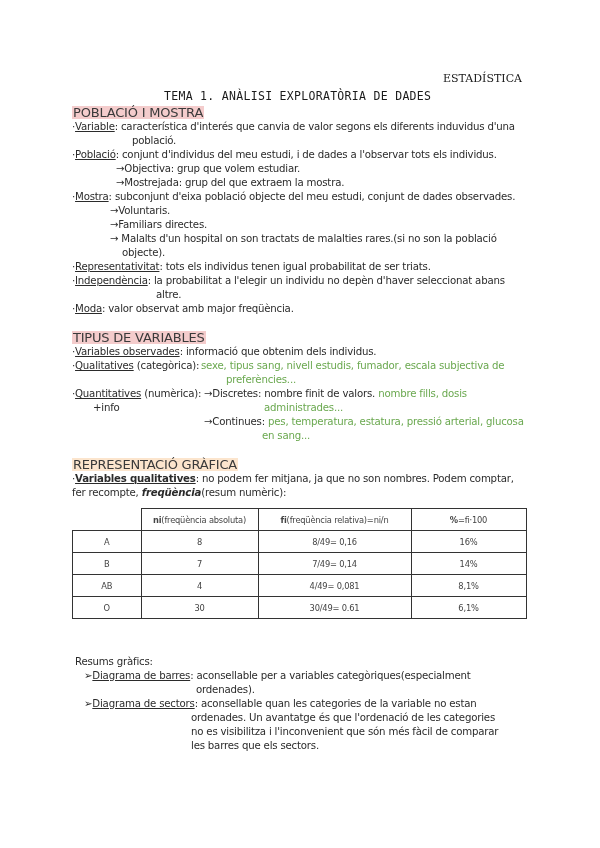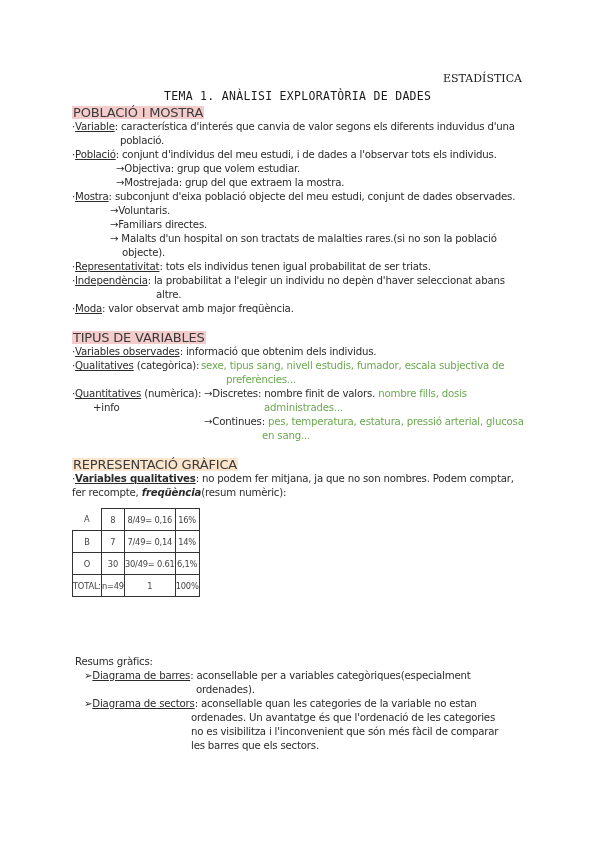--- a/index.html
+++ b/index.html
@@ -23,21 +23,21 @@
 </style>
 </head>
 <body>
 
 <div class="abs subject" style="left:443px; top:72px;">ESTADÍSTICA</div>
 <div class="abs title" style="left:164px; top:89px;">TEMA 1. ANÀLISI EXPLORATÒRIA DE DADES</div>
 
 <div class="abs hl hl-red" style="left:72px; top:106px;">POBLACIÓ I MOSTRA</div>
 
 <div class="abs t" style="left:72px; top:120px;">·<span class="u">Variable</span><span>: característica d'interés que canvia de valor segons els diferents induvidus d'una</span></div>
-<div class="abs t" style="left:120px; top:134px;">població.</div>
+<div class="abs t" style="left:132px; top:134px;">població.</div>
 
 <div class="abs t" style="left:72px; top:148px;">·<span class="u">Població</span><span>: conjunt d'individus del meu estudi, i de dades a l'observar tots els individus.</span></div>
 <div class="abs t" style="left:116px; top:162px;">→Objectiva: grup que volem estudiar.</div>
 <div class="abs t" style="left:116px; top:176px;">→Mostrejada: grup del que extraem la mostra.</div>
 
 <div class="abs t" style="left:72px; top:190px;">·<span class="u">Mostra</span><span>: subconjunt d'eixa població objecte del meu estudi, conjunt de dades observades.</span></div>
 <div class="abs t" style="left:110px; top:204px;">→Voluntaris.</div>
 <div class="abs t" style="left:110px; top:218px;">→Familiars directes.</div>
 <div class="abs t" style="left:110px; top:232px;">→ Malalts d'un hospital on son tractats de malalties rares.(si no son la població</div>
 <div class="abs t" style="left:122px; top:246px;">objecte).</div>
@@ -62,43 +62,49 @@
 <div class="abs t" style="left:204px; top:415px;"><span>→Continues:</span> <span class="green">pes, temperatura, estatura, pressió arterial, glucosa</span></div>
 <div class="abs t green" style="left:262px; top:429px;">en sang...</div>
 
 <div class="abs hl hl-orange" style="left:72px; top:458px;">REPRESENTACIÓ GRÀFICA</div>
 
 <div class="abs t" style="left:72px; top:472px;">·<span class="u b">Variables qualitatives</span><span>: no podem fer mitjana, ja que no son nombres. Podem comptar,</span></div>
 <div class="abs t" style="left:72px; top:486px;"><span>fer recompte, </span><span class="bi">freqüència</span><span>(resum numèric):</span></div>
 
 <table class="freq">
   <tbody>
+      <tr>
+    <td style="width:68px;"></td>
+    <td style="width:116px;"><span class="b">ni</span><span>(freqüència absoluta)</span></td>
+    <td style="width:152px;"><span class="b">fi</span><span>(freqüència relativa)=ni/n</span></td>
+    <td style="width:114px;"><span class="b">%</span><span>=fi·100</span></td>
+  </tr>
   <tr>
     <td>A</td>
     <td>8</td>
     <td>8/49= 0,16</td>
     <td>16%</td>
   </tr>
   <tr>
     <td>B</td>
     <td>7</td>
     <td>7/49= 0,14</td>
     <td>14%</td>
   </tr>
   <tr>
+    <td>AB</td>
+    <td>4</td>
+    <td>4/49= 0,081</td>
+    <td>8,1%</td>
+  </tr>
+  <tr>
     <td>O</td>
     <td>30</td>
     <td>30/49= 0.61</td>
     <td>6,1%</td>
-  </tr>
-  <tr>
-    <td>TOTAL:</td>
-    <td>n=49</td>
-    <td>1</td>
-    <td>100%</td>
   </tr>
 </tbody>
   </table>
 
 <div class="abs t" style="left:75px; top:655px;">Resums gràfics:</div>
 
 <div class="abs t" style="left:84px; top:669px;"><span>➢</span><span class="u">Diagrama de barres</span><span>: aconsellable per a variables categòriques(especialment</span></div>
 <div class="abs t" style="left:196px; top:683px;">ordenades).</div>
 
 <div class="abs t" style="left:84px; top:697px;"><span>➢</span><span class="u">Diagrama de sectors</span><span>: aconsellable quan les categories de la variable no estan</span></div>

